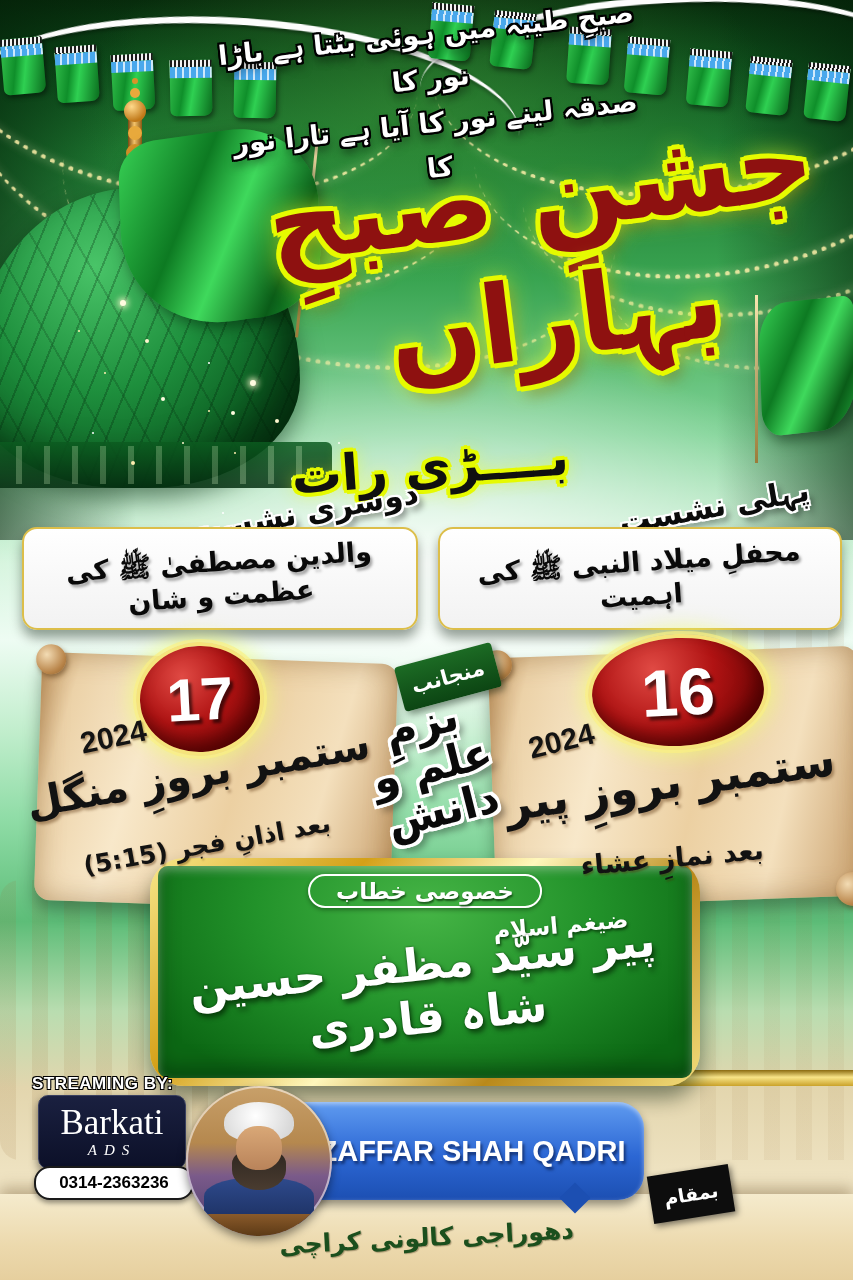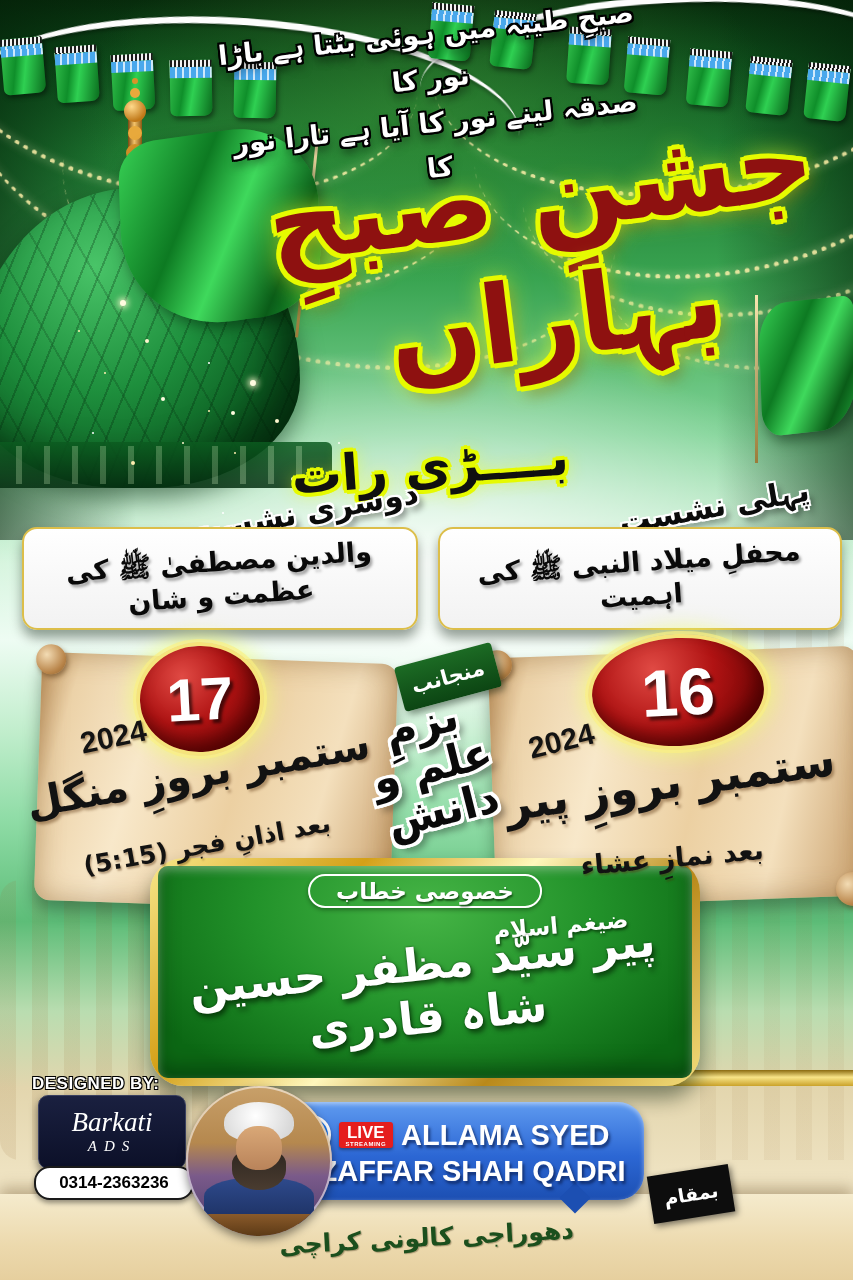--- a/index.html
+++ b/index.html
@@ -159,21 +159,21 @@
     text-align:center;color:#fff;font-size:45px;font-weight:bold;line-height:1.18;transform:rotate(-6deg);
     text-shadow:2px 4px 5px rgba(0,30,0,.65), 0 0 2px rgba(0,40,0,.8);}
 
   
   .designed-by{left:32px;top:1074px;z-index:5;color:#fff;font-size:17px;font-weight:bold;letter-spacing:.5px;
     text-shadow:-1px -1px 0 #000,1px -1px 0 #000,-1px 1px 0 #000,1px 1px 0 #000;}
   .designer-card{left:38px;top:1095px;width:146px;height:72px;z-index:5;border-radius:10px;
     background:linear-gradient(180deg,#1a2040,#0c1028);border:1px solid #3a4060;
     display:flex;flex-direction:column;align-items:center;justify-content:center;color:#fff;
     box-shadow:0 4px 8px rgba(0,0,0,.5);}
-  .brand{font-family:"Liberation Serif",serif;font-style:italic;font-size:27px;line-height:1;}
+  .brand{font-family:"Liberation Serif",serif;font-size:35px;line-height:1;}
   .brand2{font-family:Liberation Serif, serif;font-style:italic;font-size:15px;letter-spacing:7px;margin-top:2px;text-align:right;}
   .phone-pill{left:34px;top:1166px;width:156px;height:30px;z-index:5;border-radius:16px;background:#fff;
     border:2px solid #1a1a1a;display:flex;align-items:center;justify-content:center;
     font-family:Liberation Sans, sans-serif;font-weight:bold;font-size:17px;color:#000;
     box-shadow:0 3px 5px rgba(0,0,0,.4);}
 
   
   .speaker-photo{left:186px;top:1086px;width:146px;height:150px;z-index:6;border-radius:50%;overflow:hidden;
     background:linear-gradient(180deg,#c8a06a 0%,#b5884e 38%,#7a5a8a 60%,#4a3a6a 100%);
     box-shadow:0 4px 10px rgba(0,0,0,.45), inset 0 0 0 2px rgba(255,255,255,.55);}
@@ -304,45 +304,37 @@
 
   <div class="abs gold-stripe"></div>
   <div class="abs banner-gold">
     <div class="banner-green">
       <div class="kitab-pill u">خصوصی خطاب</div>
       <div class="honorific u">ضیغم اسلام</div>
       <div class="speaker-name u">پیر سیّد مظفر حسین شاہ قادری</div>
     </div>
   </div>
 
-  <div class="abs designed-by lat">DESIGNED BY:</div>
+  <div class="abs designed-by lat">STREAMING BY:</div>
   <div class="abs designer-card">
     <div class="brand">Barkati</div>
     <div class="brand2">ADS</div>
   </div>
   <div class="abs phone-pill">0314-2363236</div>
 
   <div class="abs speaker-photo">
     <div class="ph-body"></div>
     <div class="ph-turban"></div>
     <div class="ph-beard"></div>
     <div class="ph-face"></div>
     <div class="ph-desk"></div>
   </div>
 
   <div class="abs live-banner">
     <div class="lb-row">
-      <span class="fb-circle">f</span>
-      <span class="live-badge">
-        <span class="live-word">LIVE</span>
-        <span class="streaming-word">STREAMING</span>
-      </span>
-      <span class="lb-name">ALLAMA SYED</span>
-    </div>
-    <div class="lb-row">
       <span class="lb-name">MUZAFFAR SHAH QADRI</span>
     </div>
   </div>
 
   <div class="abs venue-strip">
     <div class="venue-addr u">دھوراجی کالونی کراچی</div>
   </div>
   <div class="abs venue-tag u">بمقام</div>
 
 </div>

